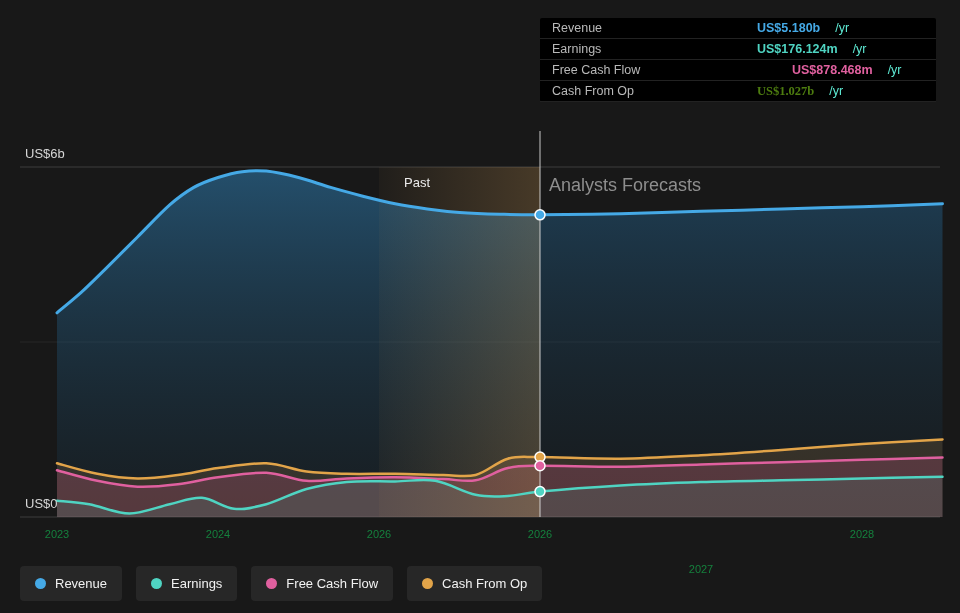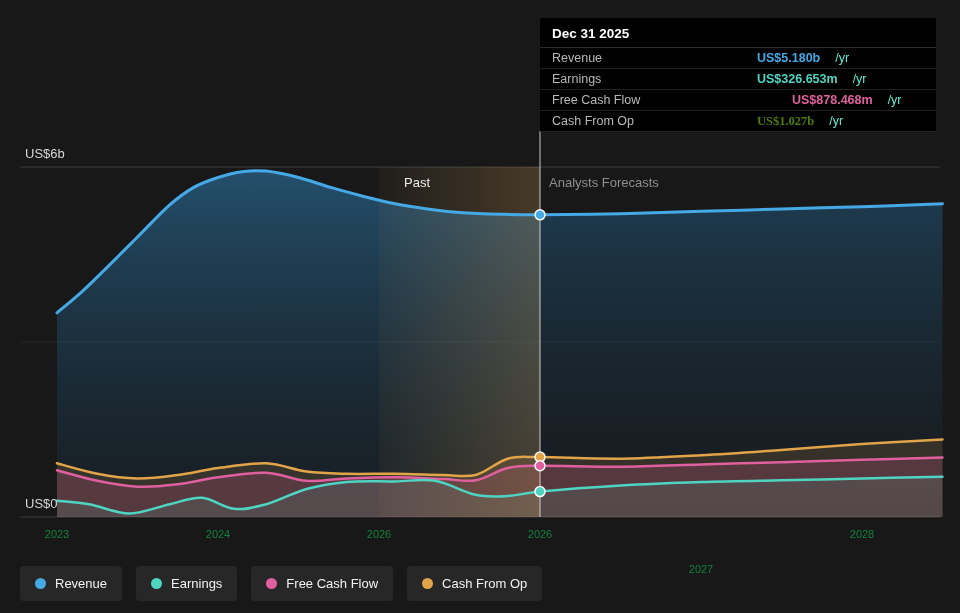--- a/index.html
+++ b/index.html
@@ -3,21 +3,21 @@
 <meta charset="utf-8">
 <style>
   *{margin:0;padding:0;box-sizing:border-box}
   html,body{width:960px;height:613px;overflow:hidden;background:#181818;font-family:"Liberation Sans",sans-serif}
   .stage{position:relative;width:960px;height:613px}
   #chart-svg{position:absolute;left:0;top:0}
   .ylabel{position:absolute;left:25px;font-size:13px;color:#d6d6d6}
   .ylabel.top{top:146px}
   .ylabel.bottom{top:496px}
   .past-label{position:absolute;left:404px;width:128px;top:175px;text-align:left;font-size:13px;color:#ececec}
-  .forecast-label{position:absolute;left:549px;top:175px;font-size:13px;color:#8e8e8e}
+  .forecast-label{position:absolute;left:549px;top:175px;font-size:18px;color:#8e8e8e}
   .xtick{position:absolute;top:528px;transform:translateX(-50%);font-size:11px;color:#15803d}
   .tooltip{position:absolute;left:540px;top:18px;width:396px;background:#000;border-radius:2px}
   .tt-title{padding:8px 12px 6px;font-size:13.5px;font-weight:bold;color:#fff;border-bottom:1px solid #2b2b2b}
   .tt-row{display:flex;align-items:center;padding:0 12px;height:21px;border-bottom:1px solid #222;font-size:12.5px}
   .tt-label{width:205px;color:#b9b9b9}
   .tt-value{font-weight:bold}
   .tt-suffix{color:#5eead4;margin-left:15px}
   #legend{position:absolute;left:20px;top:566px;display:flex;gap:14px}
   .lg-item{display:flex;align-items:center;gap:9px;background:#272727;border-radius:4px;padding:0 15px;height:35px;font-size:13px;color:#f2f2f2;cursor:pointer}
   .lg-dot{width:11px;height:11px;border-radius:50%;flex:none}
@@ -75,31 +75,30 @@
   <div class="xtick" style="left: 379px;">2026</div>
 
   <div class="xtick" style="left: 540px;">2026</div>
 
   <div class="xtick" style="left: 701px; margin-top: 35px;">2027</div>
 
   <div class="xtick" style="left: 862px; text-align: center;">2028</div>
 </div>
 
   <div class="tooltip">
-    <div class="tt-title">Dec 31 2025</div>
     <div id="tt-rows">
   <div class="tt-row">
     <span class="tt-label">Revenue</span>
     <span class="tt-value" style="color: rgb(69, 169, 230);">US$5.180b</span>
     <span class="tt-suffix">/yr</span>
   </div>
 
   <div class="tt-row">
     <span class="tt-label">Earnings</span>
-    <span class="tt-value" style="color: rgb(79, 212, 194);">US$326.653m</span>
+    <span class="tt-value" style="color: rgb(79, 212, 194);">US$176.124m</span>
     <span class="tt-suffix">/yr</span>
   </div>
 
   <div class="tt-row">
     <span class="tt-label">Free Cash Flow</span>
     <span class="tt-value" style="color: rgb(224, 96, 159); margin-left: 35px;">US$878.468m</span>
     <span class="tt-suffix">/yr</span>
   </div>
 
   <div class="tt-row">

